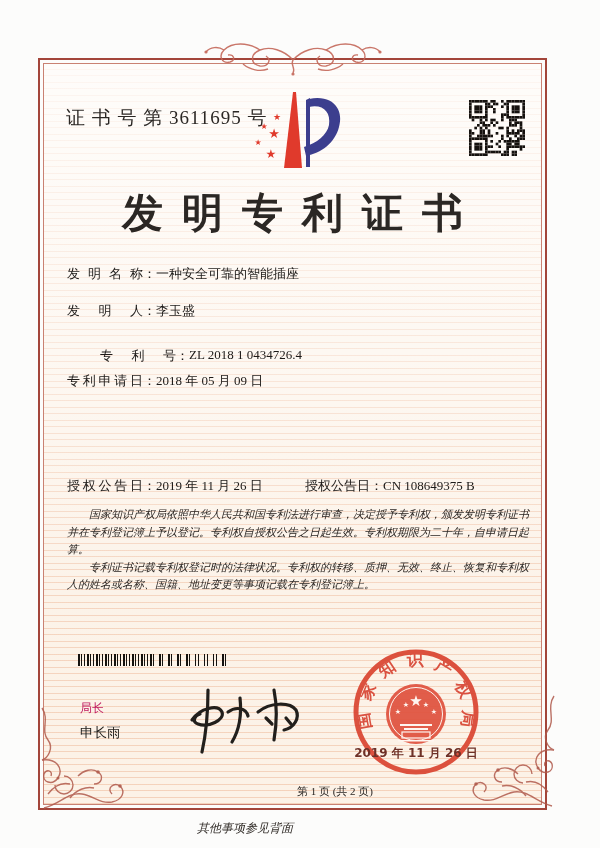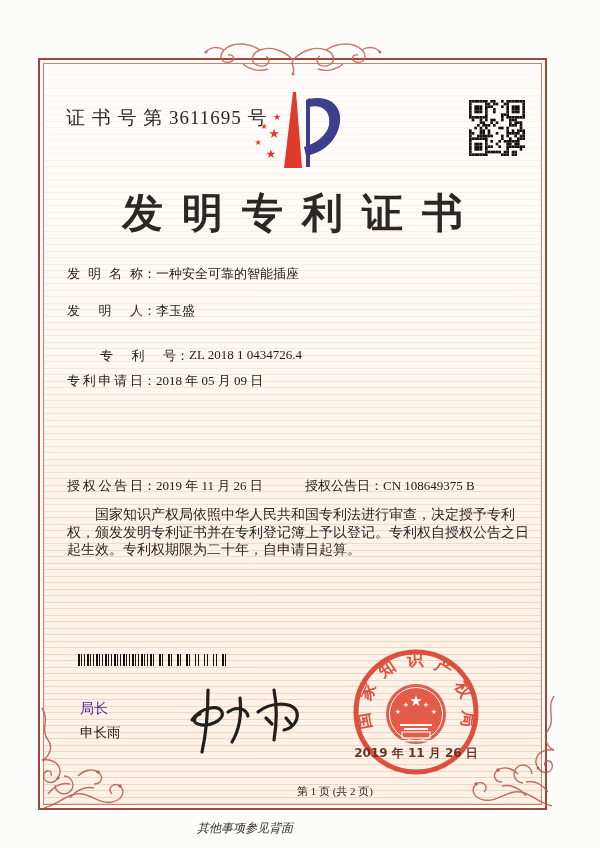--- a/index.html
+++ b/index.html
@@ -14,25 +14,25 @@
       linear-gradient(180deg, rgba(255,255,255,.8) 0%, rgba(255,255,255,.45) 40%, rgba(255,255,255,.08) 72%, rgba(255,255,255,0) 100%),
       repeating-linear-gradient(0deg, rgba(238,184,152,.55) 0px, rgba(238,184,152,.55) 1px, rgba(255,255,255,0) 1px, rgba(255,255,255,0) 6.5px);}
   .cert-no{left:66px;top:105px;font-size:19px;letter-spacing:1px;color:#2b2724;}
   .title{left:38px;top:186px;width:509px;text-align:center;font-size:41px;font-weight:600;letter-spacing:19px;padding-left:19px;box-sizing:border-box;color:#2b2724;}
   .frow{left:67px;width:470px;font-size:13px;color:#1d1a18;white-space:nowrap;}
   .flabel{display:inline-block;width:76px;text-align:justify;text-align-last:justify;vertical-align:top;}
   .fcolon{display:inline-block;width:13px;vertical-align:top;}
   .fvalue{display:inline-block;vertical-align:top;}
   .addr2{margin-left:89px;margin-top:3px;font-size:13px;}
   .grant-no{position:absolute;left:238px;top:0;white-space:nowrap;}
-  .body-text{left:67px;top:506px;width:466px;font-size:14px;line-height:17.5px;color:#2a2522;}
+  .body-text{left:67px;top:506px;width:466px;font-size:11px;line-height:17.5px;font-style:italic;color:#2a2522;}
   .body-text p{margin:0;text-indent:2em;}
   .barcode{left:78px;top:654px;width:150px;height:12px;
     background:repeating-linear-gradient(90deg,#15120f 0 1.5px,transparent 1.5px 3px,#15120f 3px 4px,transparent 4px 5.5px,#15120f 5.5px 6.5px,transparent 6.5px 9px);}
-  .signer-title{left:80px;top:700px;font-size:14px;font-family:Liberation Mono, monospace;color:#4c1d95;}
+  .signer-title{left:80px;top:700px;font-size:12px;font-family:Liberation Mono, monospace;color:#be185d;}
   .signer-name{left:80px;top:724px;font-size:13.5px;font-family:"Liberation Sans","DejaVu Sans",sans-serif;color:#23201d;}
   .footer-page{left:38px;top:784px;width:594px;text-align:center;font-size:11px;color:#2b2724;}
   .back-note{left:0;top:820px;width:490px;text-align:center;font-size:12px;font-style:italic;color:#332e2a;}
   svg text{font-family:"DejaVu Sans",sans-serif;}
   .seal-arc-text{font-family:"Liberation Serif","DejaVu Serif",serif;font-weight:bold;}
 </style>
 </head>
 <body>
 
 <div class="paper">
@@ -345,20 +345,21 @@
   <div class="abs frow" style="top:372px;">
     <span class="flabel">专利申请日</span><span class="fcolon">：</span><span class="fvalue">2018 年 05 月 09 日</span>
   </div>
   <div class="abs frow" style="top:477px;">
     <span class="flabel">授权公告日</span><span class="fcolon">：</span><span class="fvalue">2019 年 11 月 26 日</span>
     <span class="grant-no"><span>授权公告日</span><span>：</span><span>CN 108649375 B</span></span>
   </div>
 
   <div class="abs body-text">
     <p>国家知识产权局依照中华人民共和国专利法进行审查，决定授予专利权，颁发发明专利证书并在专利登记簿上予以登记。专利权自授权公告之日起生效。专利权期限为二十年，自申请日起算。</p>
+    <p>专利证书记载专利权登记时的法律状况。专利权的转移、质押、无效、终止、恢复和专利权人的姓名或名称、国籍、地址变更等事项记载在专利登记簿上。</p>
   </div>
 
   <div class="abs barcode"></div>
 
   <div class="abs signer-title">局长</div>
   <div class="abs signer-name">申长雨</div>
 
   <svg class="abs" style="left:162px;top:678px;" width="145" height="85" viewBox="0 0 145 85">
     <g stroke="#221f1c" stroke-width="3.2" fill="none" stroke-linecap="round" stroke-linejoin="round">
       <path d="M30,42 C38,30 56,26 60,34 C63,42 46,50 36,46 C30,44 32,38 38,36"></path>

